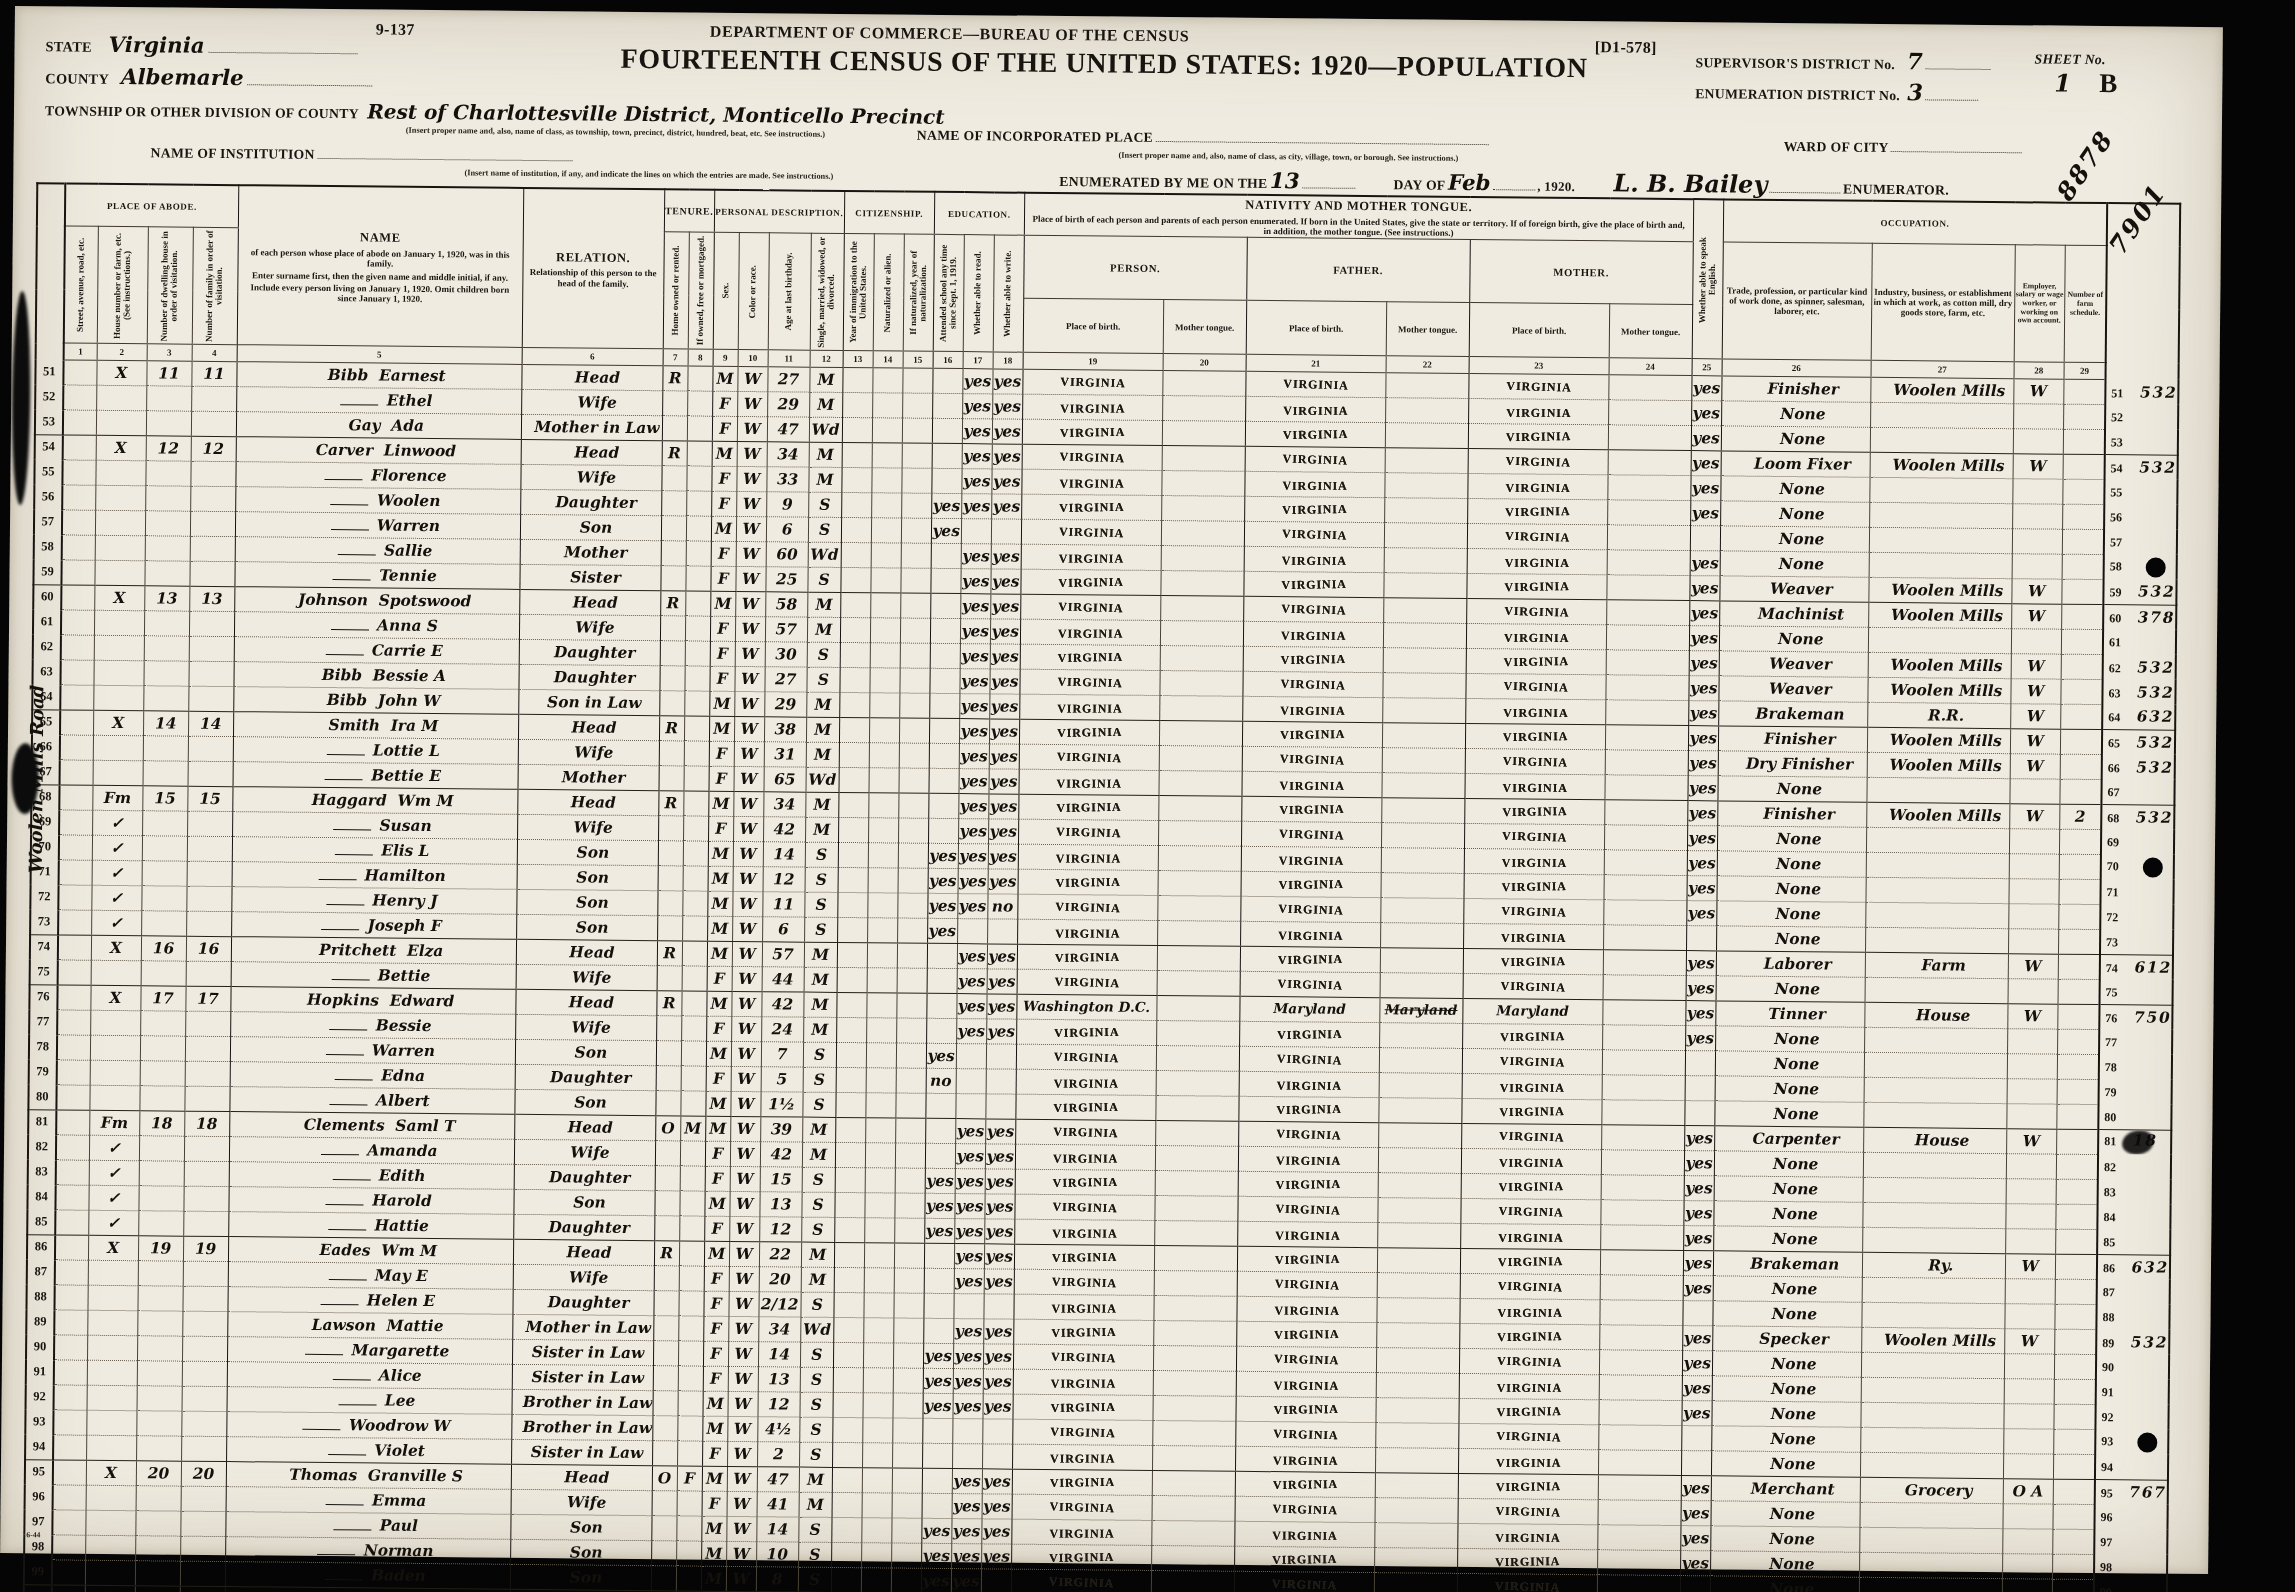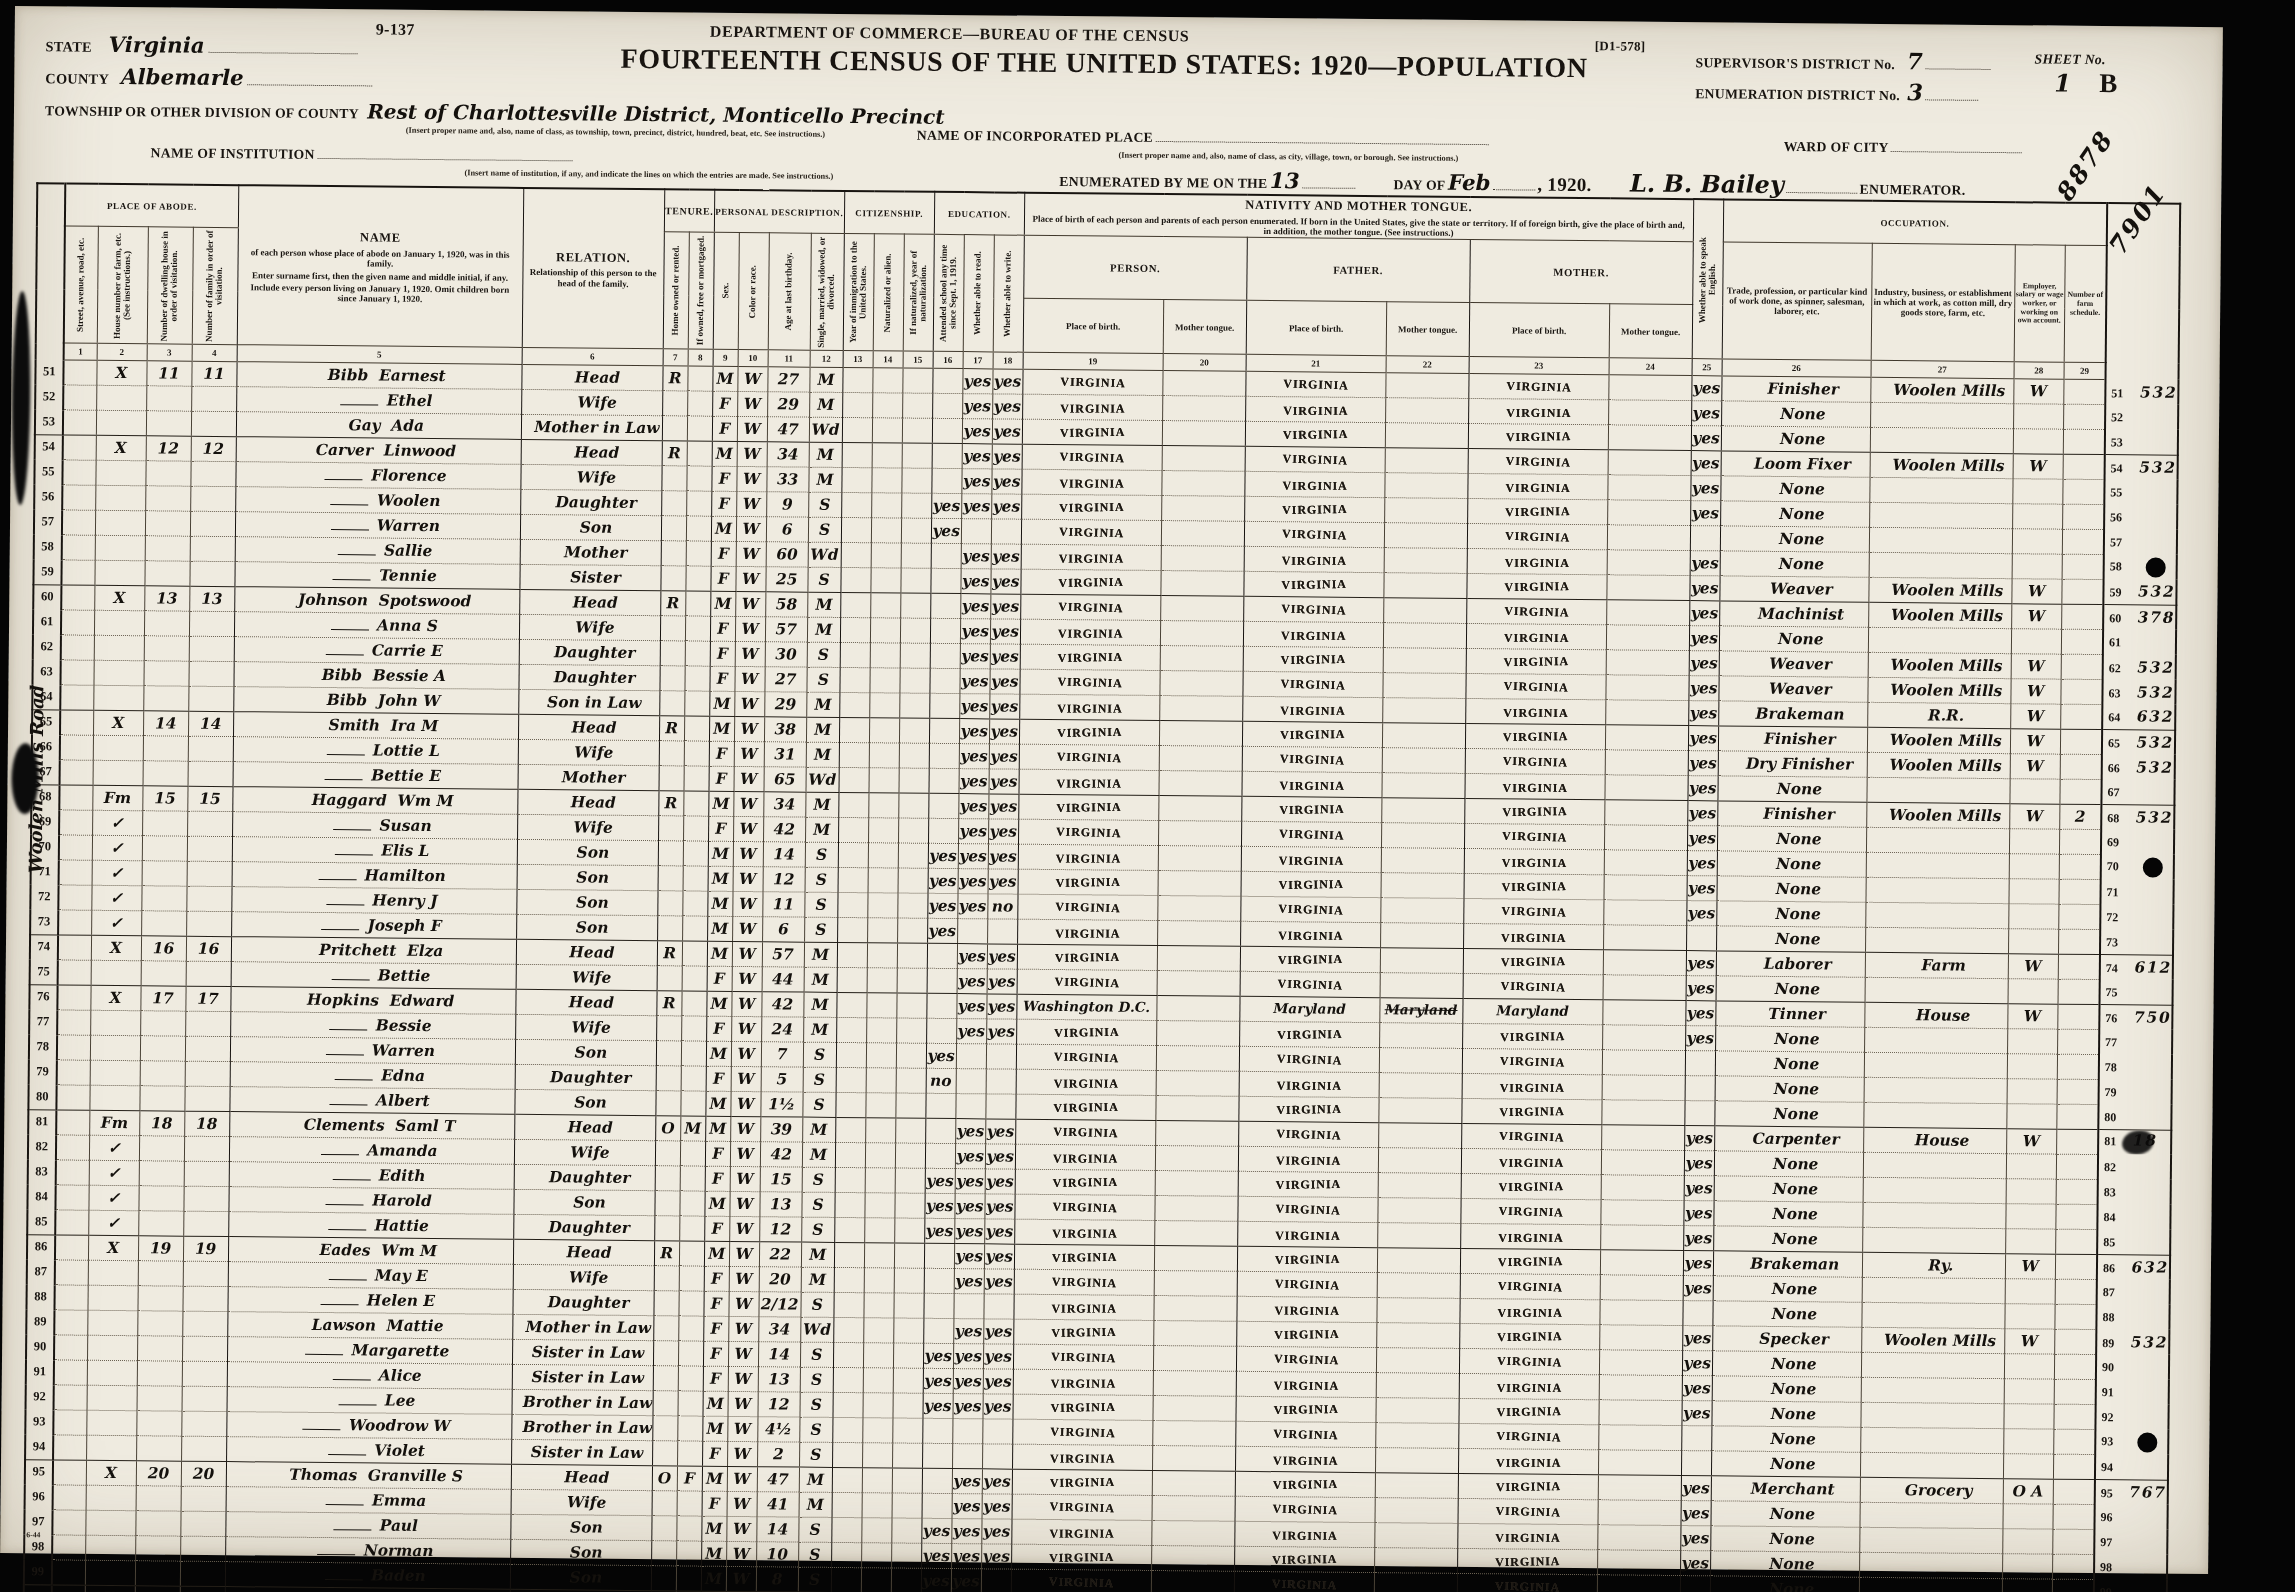--- a/index.html
+++ b/index.html
@@ -72,21 +72,21 @@
         <span class="blank" style="width:149px;"></span>
       </div>
       <div class="abs" style="left:31px;top:57px;font-size:14.3px;">
         <span class="lbl" style="font-size:14.3px;">COUNTY</span>
         <span class="hw" style="font-size:21.4px;margin-left:8.3px;">Albemarle</span>
         <span class="blank" style="width:125px;"></span>
       </div>
 
       <div class="abs lbl" style="left:695px;top:9.5px;font-size:16px;letter-spacing:0.6px;">DEPARTMENT OF COMMERCE—BUREAU OF THE CENSUS</div>
       <div class="abs lbl" style="left:606px;top:31px;font-size:28px;letter-spacing:0.6px;">FOURTEENTH CENSUS OF THE UNITED STATES: 1920—POPULATION</div>
-      <div class="abs lbl" style="left:1580px;top:16.6px;font-size:13px;">[D1-578]</div>
+      <div class="abs lbl" style="left:1580px;top:16.6px;font-size:16px;">[D1-578]</div>
 
       <div class="abs" style="left:1681px;top:24px;">
         <span class="lbl" style="font-size:13.7px;">SUPERVISOR'S DISTRICT No.</span>
         <span class="hw" style="font-size:22.6px;margin-left:9.5px;">7</span>
         <span class="blank" style="width:65px;"></span>
       </div>
       <div class="abs" style="left:1681px;top:55px;">
         <span class="lbl" style="font-size:13.7px;">ENUMERATION DISTRICT No.</span>
         <span class="hw" style="font-size:22.6px;margin-left:4.8px;">3</span>
         <span class="blank" style="width:53px;"></span>
@@ -120,21 +120,21 @@
       </div>
       <div class="abs small" style="left:451px;top:158px;">(Insert name of institution, if any, and indicate the lines on which the entries are made.  See instructions.)</div>
 
       <div class="abs" style="left:1046px;top:147px;">
         <span class="lbl" style="font-size:13.7px;">ENUMERATED BY ME ON THE</span>
         <span class="hw" style="font-size:21.4px;">13</span>
         <span class="blank" style="width:53px;"></span>
         <span class="lbl" style="font-size:13.7px;margin-left:36px;">DAY OF</span>
         <span class="hw" style="font-size:21.4px;">Feb</span>
         <span class="blank" style="width:42px;"></span>
-        <span class="lbl" style="font-size:19px;margin-top:40px;">, 1920.</span>
+        <span class="lbl" style="font-size:13px;margin-top:40px;">, 1920.</span>
         <span class="hw" style="font-size:24px;margin-left:36px;">L. B. Bailey</span>
         <span class="blank" style="width:71px;"></span>
         <span class="lbl" style="font-size:13.7px;">ENUMERATOR.</span>
       </div>
 
       <div class="abs hw rot-hw" style="left:2032px;top:125px;">8878</div>
       <div class="abs hw rot-hw" style="left:2085px;top:178px;">7901</div>
     </div>
 
     <table class="census">

